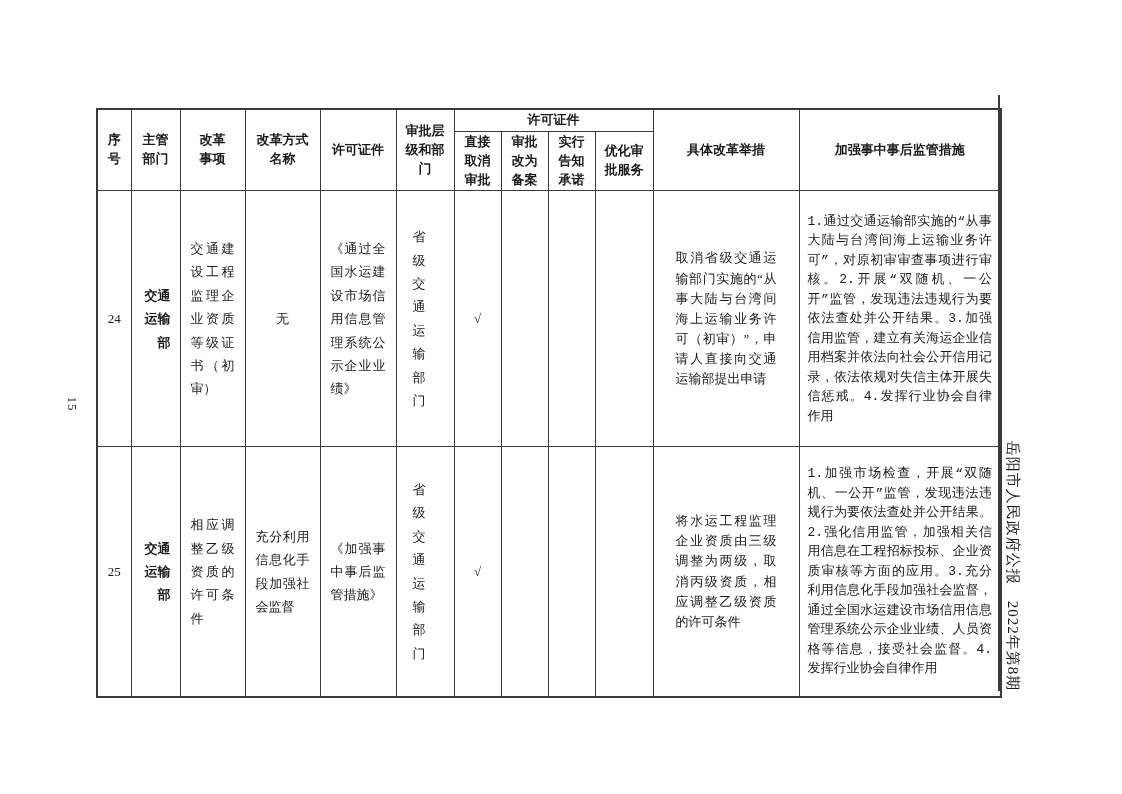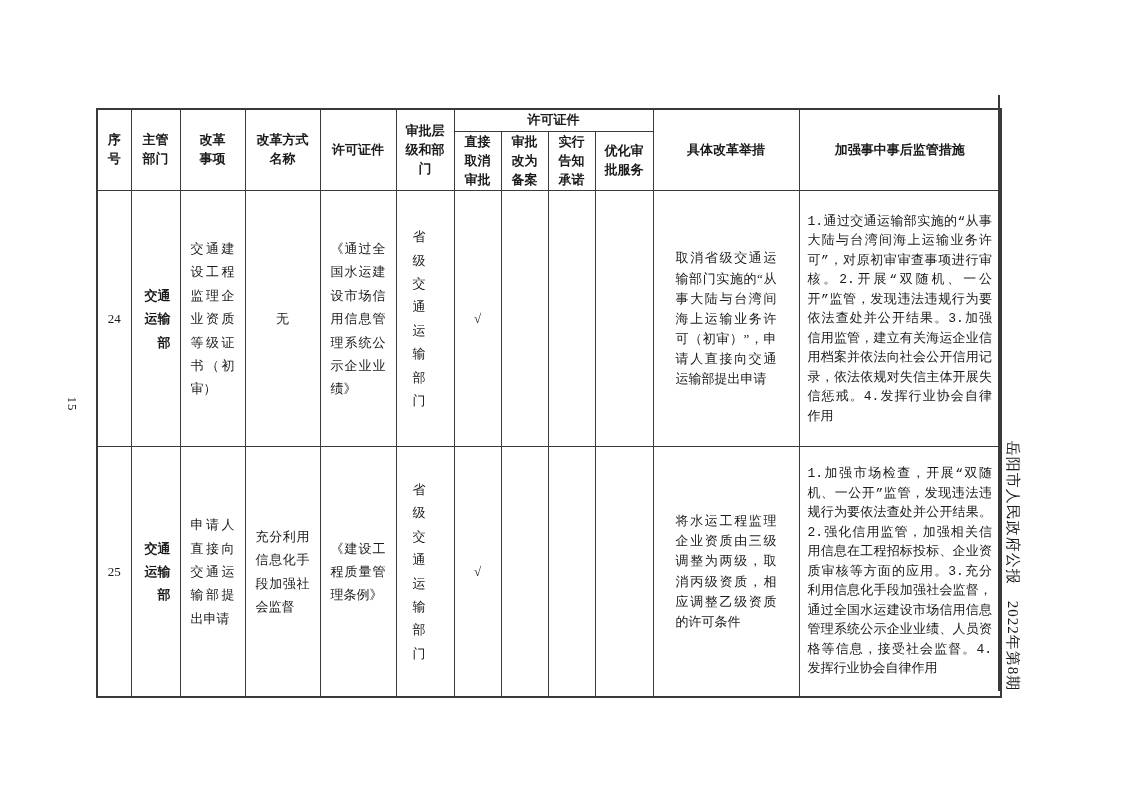--- a/index.html
+++ b/index.html
@@ -138,23 +138,23 @@
         <td class="c-chk"></td>
         <td class="c-chk"></td>
         <td class="c-chk"></td>
         <td class="c-meas">取消省级交通运输部门实施的“从事大陆与台湾间海上运输业务许可（初审）”，申请人直接向交通运输部提出申请</td>
         <td class="c-sup">1.通过交通运输部实施的“从事大陆与台湾间海上运输业务许可”，对原初审审查事项进行审核。2.开展“双随机、一公开”监管，发现违法违规行为要依法查处并公开结果。3.加强信用监管，建立有关海运企业信用档案并依法向社会公开信用记录，依法依规对失信主体开展失信惩戒。4.发挥行业协会自律作用</td>
       </tr>
 
       <tr class="row-b">
         <td class="c-no">25</td>
         <td class="c-dept">交通运输部</td>
-        <td class="c-item">申请人直接向交通运输部提出申请</td>
+        <td class="c-item">相应调整乙级资质的许可条件</td>
         <td class="c-lic">充分利用信息化手段加强社会监督</td>
-        <td class="c-basis">《建设工程质量管理条例》</td>
+        <td class="c-basis">《加强事中事后监管措施》</td>
         <td class="c-level">省级交通运输部门</td>
         <td class="c-chk">√</td>
         <td class="c-chk"></td>
         <td class="c-chk"></td>
         <td class="c-chk"></td>
         <td class="c-meas">将水运工程监理企业资质由三级调整为两级，取消丙级资质，相应调整乙级资质的许可条件</td>
         <td class="c-sup">1.加强市场检查，开展“双随机、一公开”监管，发现违法违规行为要依法查处并公开结果。2.强化信用监管，加强相关信用信息在工程招标投标、企业资质审核等方面的应用。3.充分利用信息化手段加强社会监督，通过全国水运建设市场信用信息管理系统公示企业业绩、人员资格等信息，接受社会监督。4.发挥行业协会自律作用</td>
       </tr>
     </tbody>
       </table>

